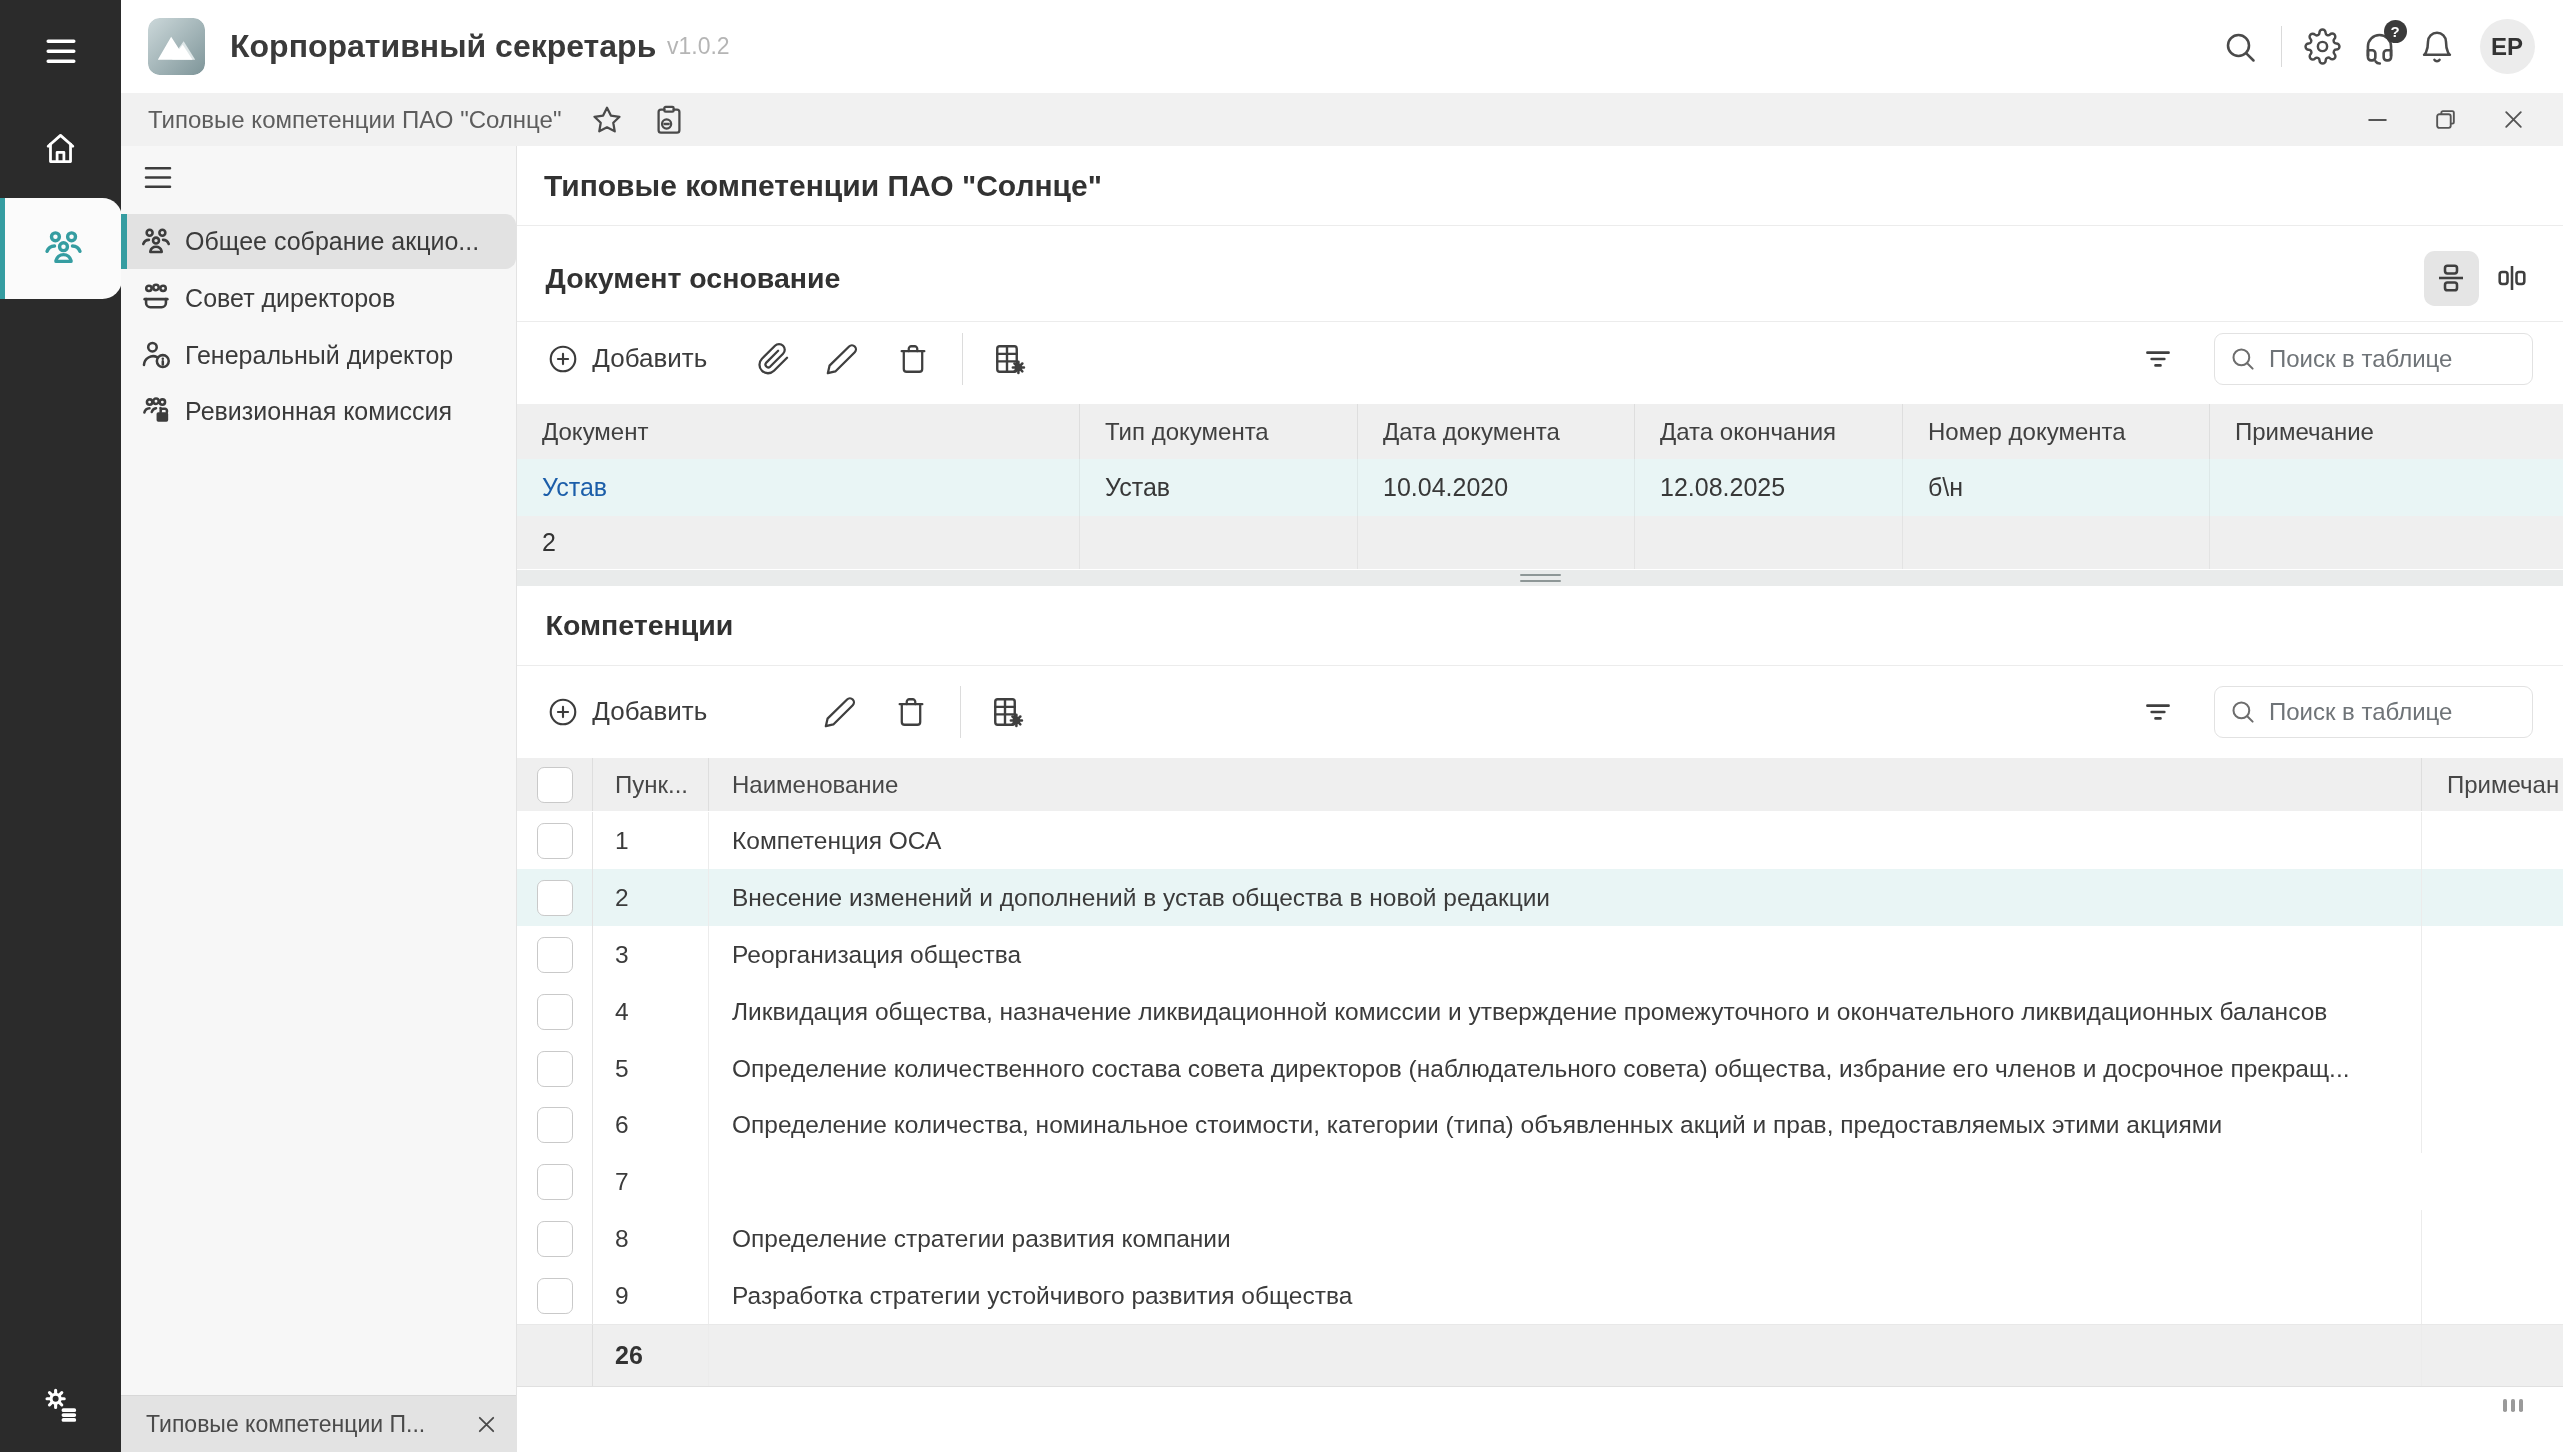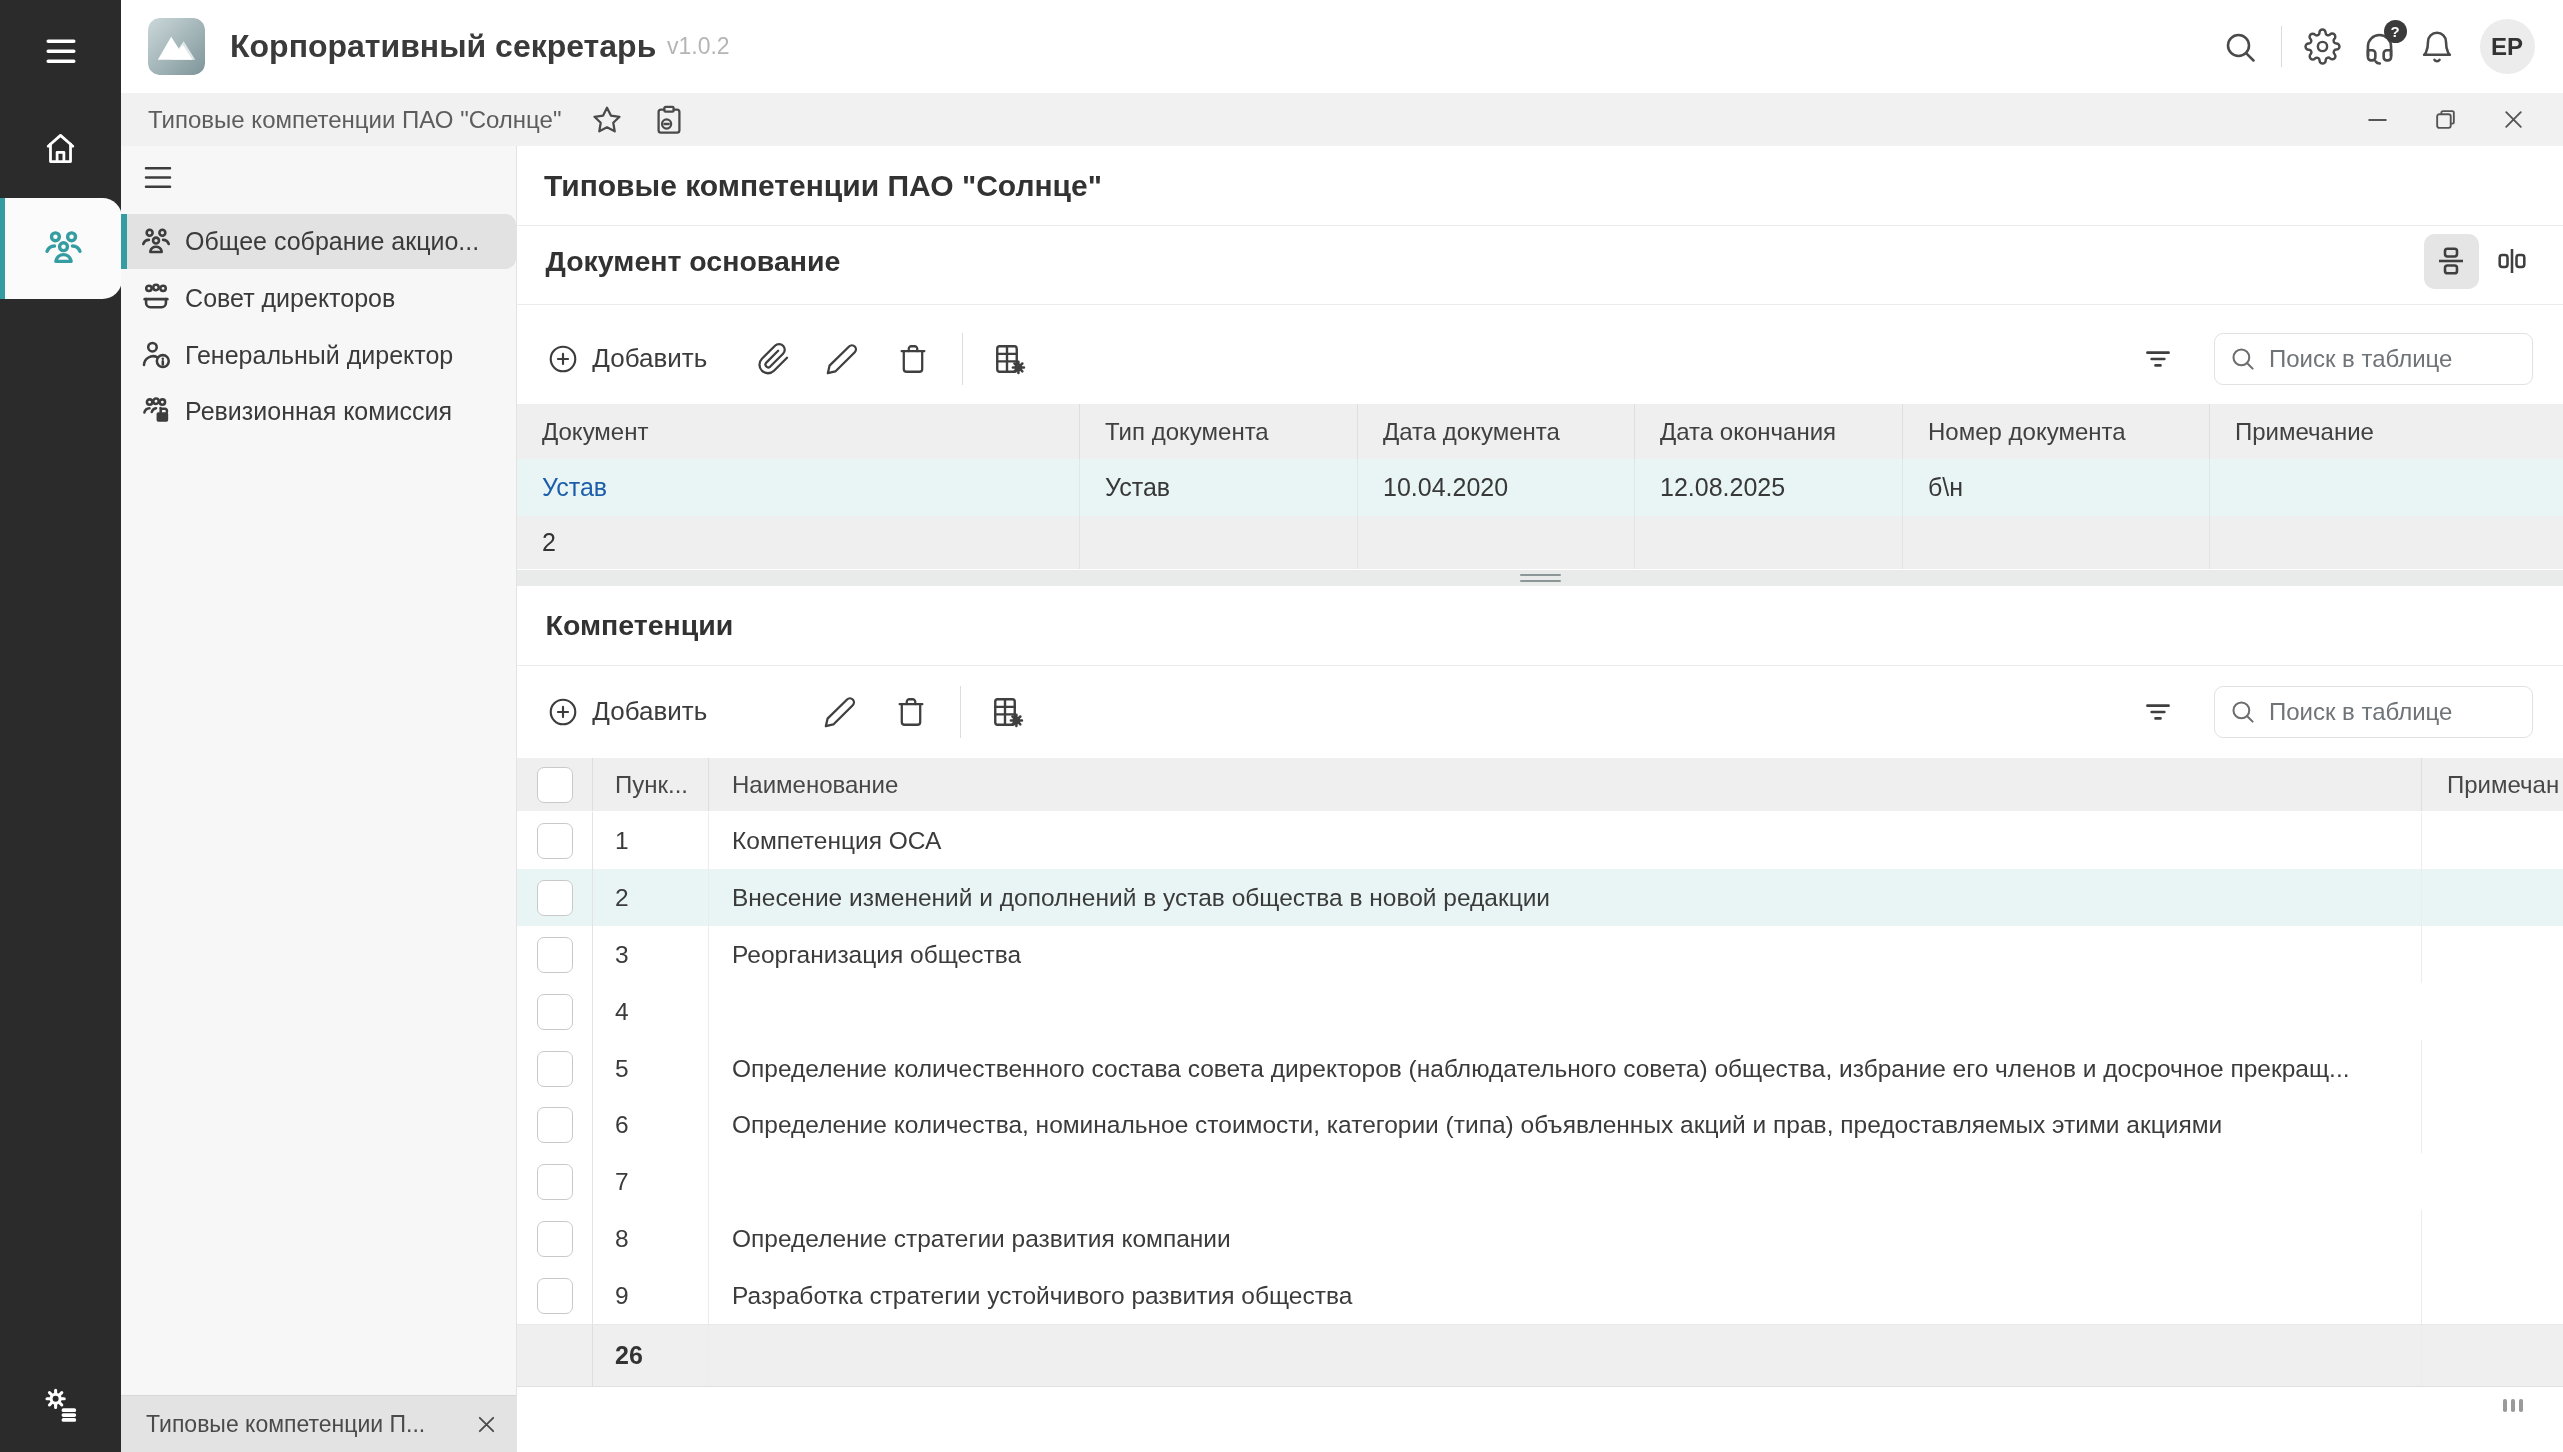--- a/index.html
+++ b/index.html
@@ -60,21 +60,21 @@
   .botstrip .bclose{margin-left:auto;margin-right:18px;cursor:pointer;color:#4a4a4a;}
 
   
   .main{position:absolute;left:516px;top:146px;width:2047px;height:1306px;background:#fff;
         border-left:0.9px solid #e3e3e3;}
   .ptitle{position:absolute;left:0;top:0;width:100%;height:79px;border-bottom:0.9px solid #ececec;
           display:flex;align-items:center;}
   .ptitle span{margin-left:27px;font-size:30px;font-weight:700;color:#323232;}
   .sechead{position:absolute;left:0;width:100%;border-bottom:0.9px solid #ececec;display:flex;align-items:center;}
   .sechead .stitle{margin-left:28.5px;font-size:28.5px;font-weight:700;color:#323232;}
-  .sechead.docs{top:72px;height:86px;justify-content:center;}
+  .sechead.docs{top:89px;height:86px;justify-content:center;}
   .sechead.comp{top:440px;height:79px;}
   .viewtoggles{margin-left:auto;margin-right:25px;display:flex;align-items:center;gap:5.3px;}
   .vt{width:55px;height:55px;display:flex;align-items:center;justify-content:center;border-radius:10.7px;cursor:pointer;color:#3f3f3f;}
   .vt.on{background:#e5e5e5;}
 
   .toolbar{position:absolute;left:0;width:100%;display:flex;align-items:center;}
   .toolbar.tb1{top:166px;height:93px;}
   .toolbar.tb2{top:519px;height:93px;}
   .addbtn{display:flex;align-items:center;margin-left:30px;cursor:pointer;color:#3c3c3c;}
   .addbtn .albl{margin-left:13.3px;font-size:26px;color:#3c3c3c;}
@@ -483,20 +483,21 @@
         </div>
       <div class="c num">3</div>
       <div class="c nm">Реорганизация общества</div>
       <div class="c nt"></div>
     </div>
     <div class="t2grid t2row" style="top:837px">
       <div class="c cb">
           <span class="chk"></span>
         </div>
       <div class="c num">4</div>
+      <div class="c nm">Ликвидация общества, назначение ликвидационной комиссии и утверждение промежуточного и окончательного ликвидационных балансов</div>
       <div class="c nt"></div>
     </div>
     <div class="t2grid t2row" style="top:894px">
       <div class="c cb">
           <span class="chk"></span>
         </div>
       <div class="c num">5</div>
       <div class="c nm">Определение количественного состава совета директоров (наблюдательного совета) общества, избрание его членов и досрочное прекращ...</div>
       <div class="c nt"></div>
     </div>

